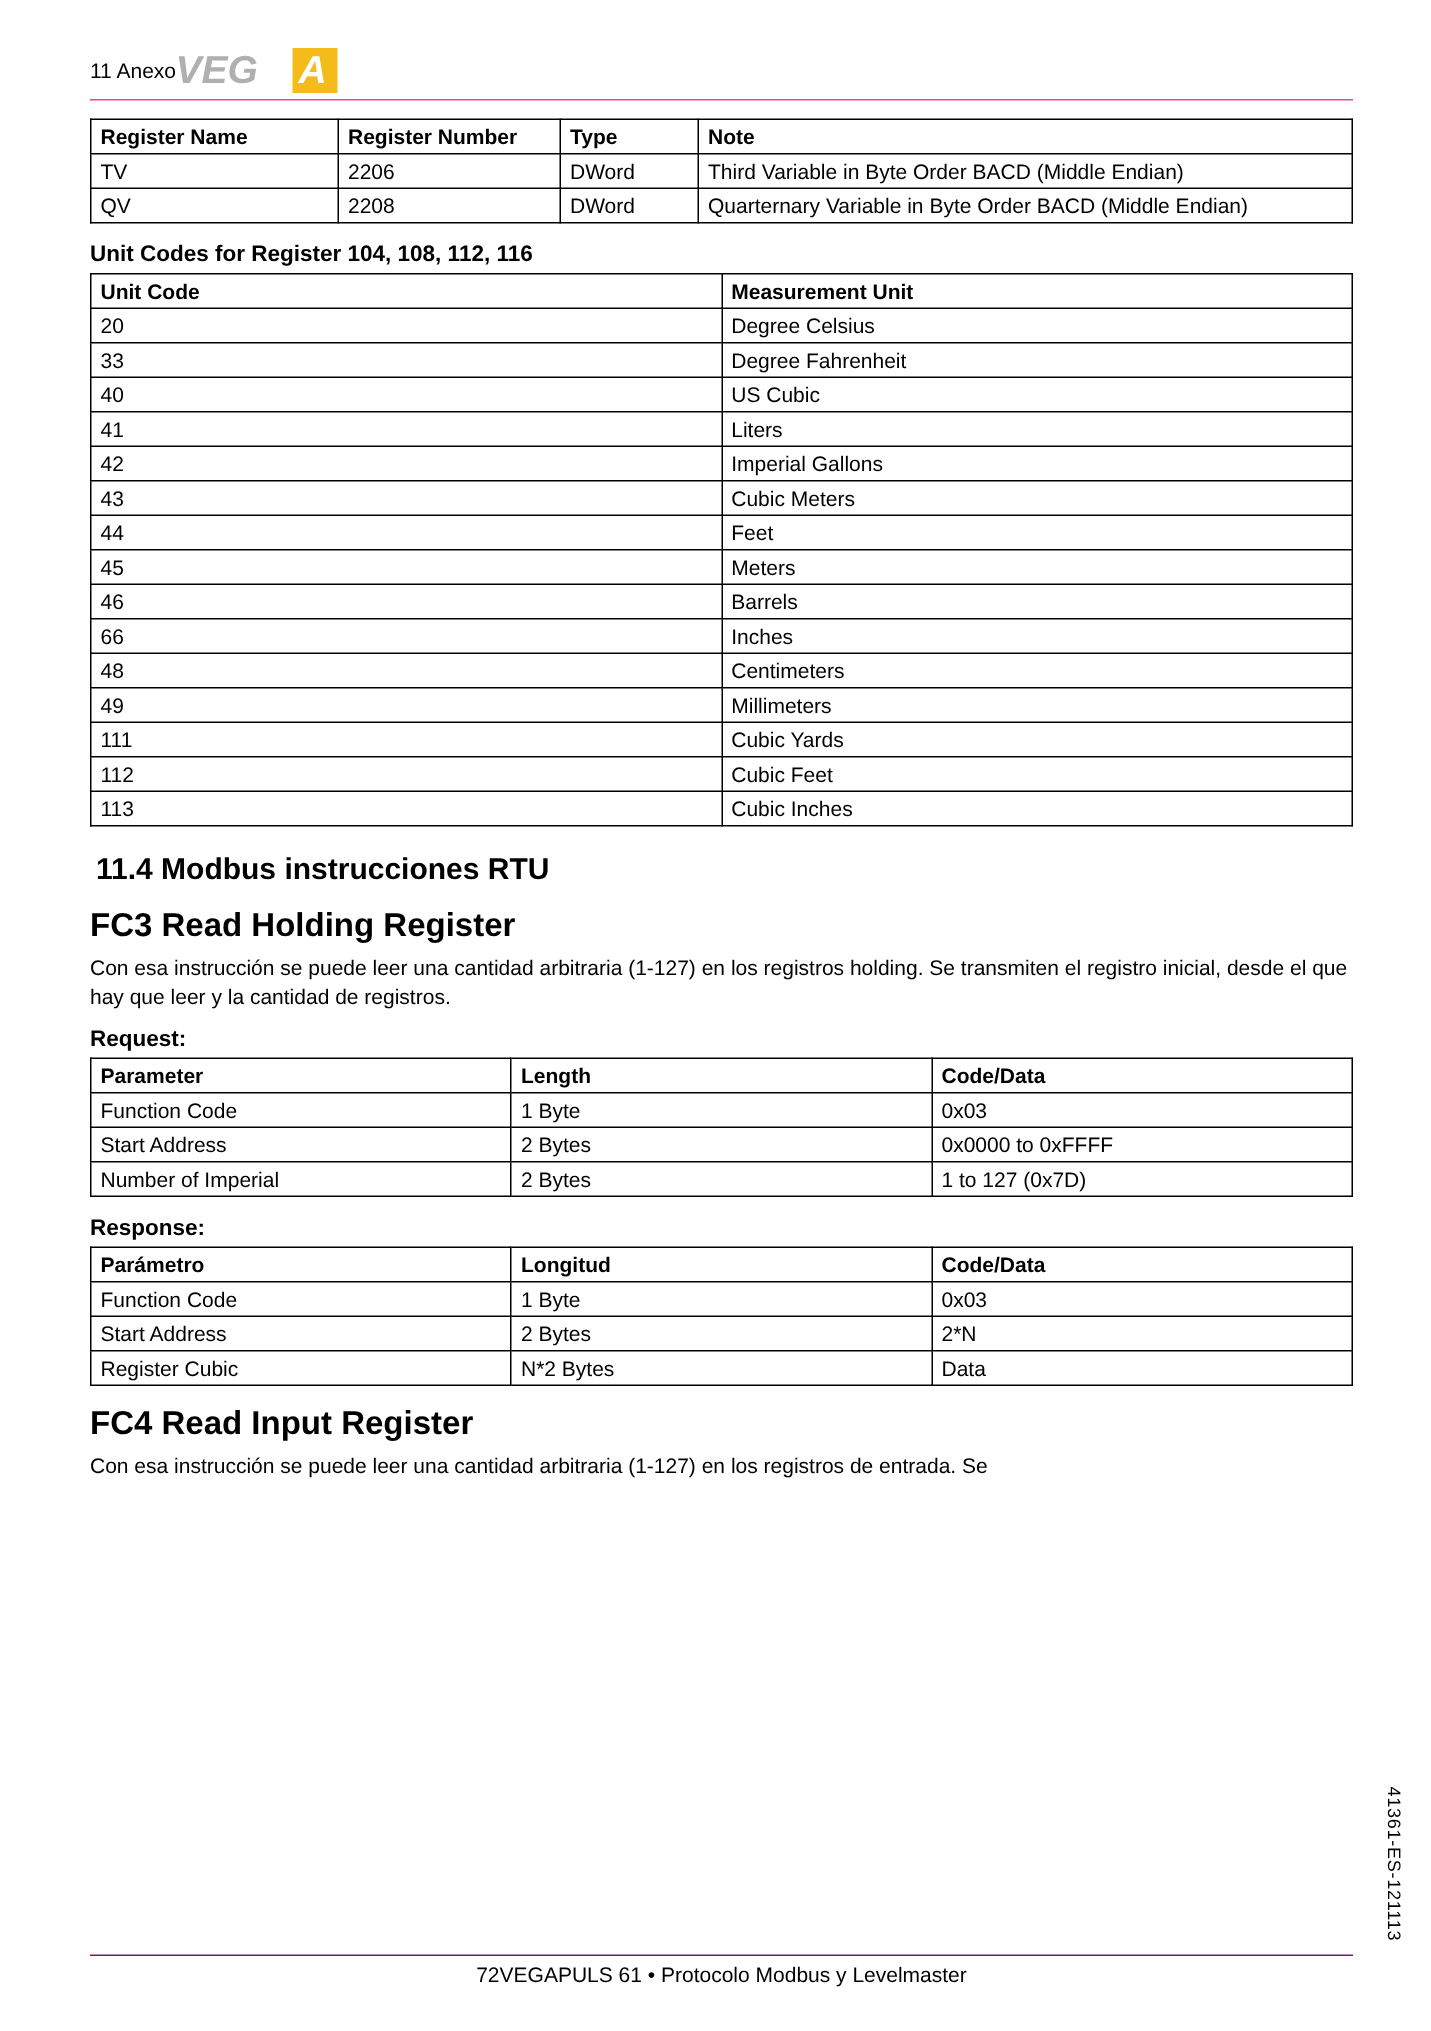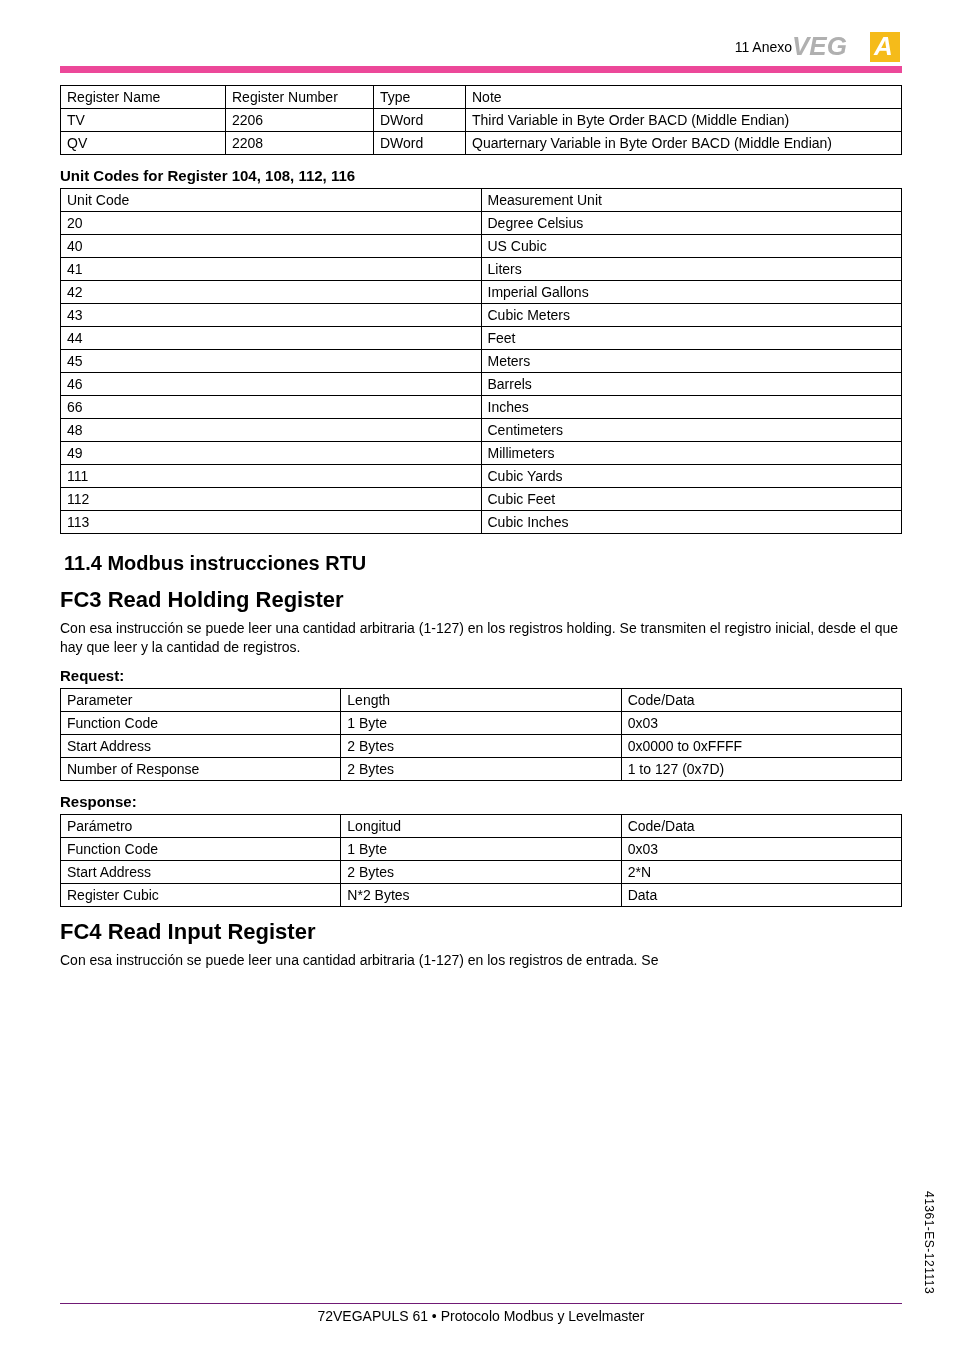--- a/index.html
+++ b/index.html
@@ -13,23 +13,23 @@
   }
   .page {
     width: 954px;
     height: 1354px;
     position: relative;
     box-sizing: border-box;
     padding: 30px 52px 30px 60px;
   }
   .header {
     display: flex;
-    justify-content: flex-end;
+    justify-content: flex-start;
     align-items: center;
-    border-bottom: 7px solid #ec4899;
+    border-bottom: 1px solid #ec4899;
     padding-bottom: 2px;
     margin-bottom: 12px;
   }
   .header-left {
     font-size: 14px;
   }
   .logo {
     display: flex;
     align-items: center;
   }
@@ -40,21 +40,21 @@
     margin-bottom: 12px;
     font-size: 14px;
   }
   th, td {
     border: 1px solid #000;
     padding: 3px 6px;
     text-align: left;
     vertical-align: top;
     font-weight: normal;
   }
-  th { font-weight: normal; }
+  th { font-weight: bold; }
   .tbl-registers col.c1 { width: 165px; }
   .tbl-registers col.c2 { width: 148px; }
   .tbl-registers col.c3 { width: 92px; }
   .tbl-units col.c1 { width: 50%; }
   .tbl-units col.c2 { width: 50%; }
   .tbl-params col.c1 { width: 33.3%; }
   .tbl-params col.c2 { width: 33.3%; }
   .tbl-params col.c3 { width: 33.3%; }
   h2.sec {
     font-size: 20px;
@@ -153,20 +153,24 @@
     <tbody>
         <tr>
       <th>Unit Code</th>
       <th>Measurement Unit</th>
     </tr>
     <tr>
           <td>20</td>
           <td>Degree Celsius</td>
         </tr>
     <tr>
+          <td>33</td>
+          <td>Degree Fahrenheit</td>
+        </tr>
+    <tr>
           <td>40</td>
           <td>US Cubic</td>
         </tr>
     <tr>
           <td>41</td>
           <td>Liters</td>
         </tr>
     <tr>
           <td>42</td>
           <td>Imperial Gallons</td>
@@ -236,21 +240,21 @@
           <td>Function Code</td>
           <td>1 Byte</td>
           <td>0x03</td>
         </tr>
     <tr>
           <td>Start Address</td>
           <td>2 Bytes</td>
           <td>0x0000 to 0xFFFF</td>
         </tr>
     <tr>
-          <td>Number of Response</td>
+          <td>Number of Imperial</td>
           <td>2 Bytes</td>
           <td>1 to 127 (0x7D)</td>
         </tr>
   </tbody>
     </table>
 
   <h4 class="mini">Response:</h4>
   <table class="tbl-params">
     <colgroup>
         <col class="c1">

